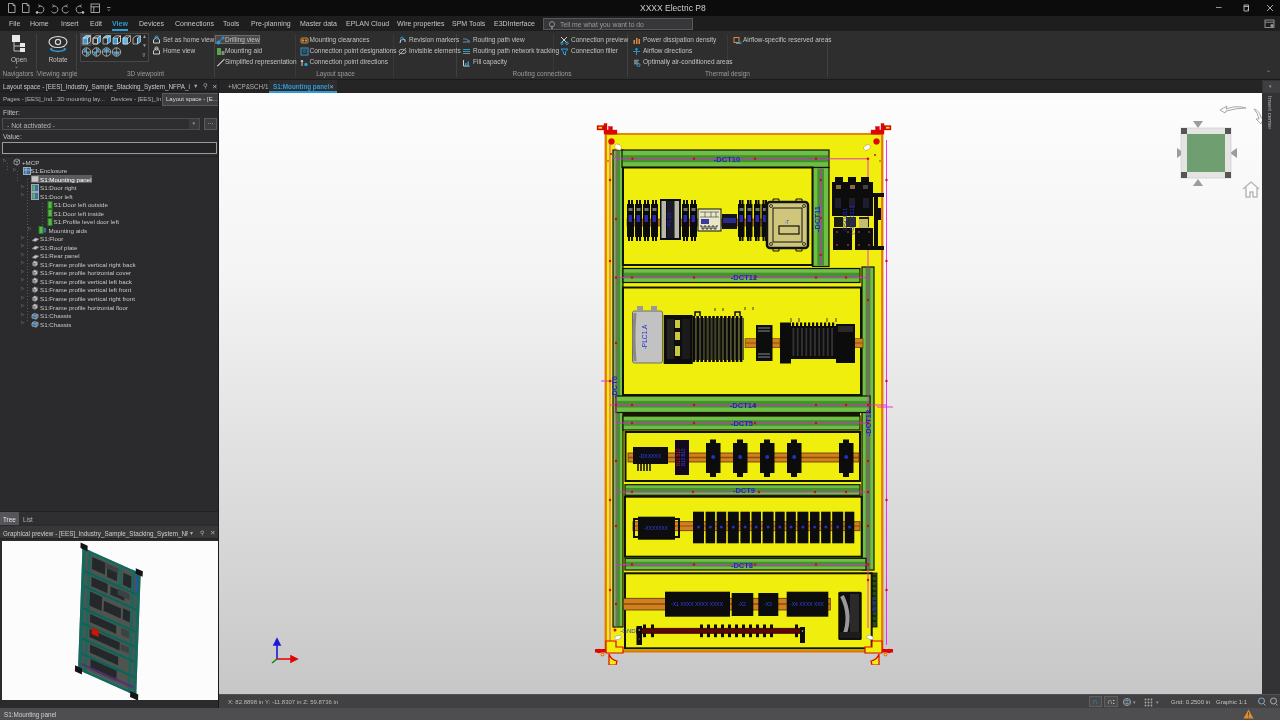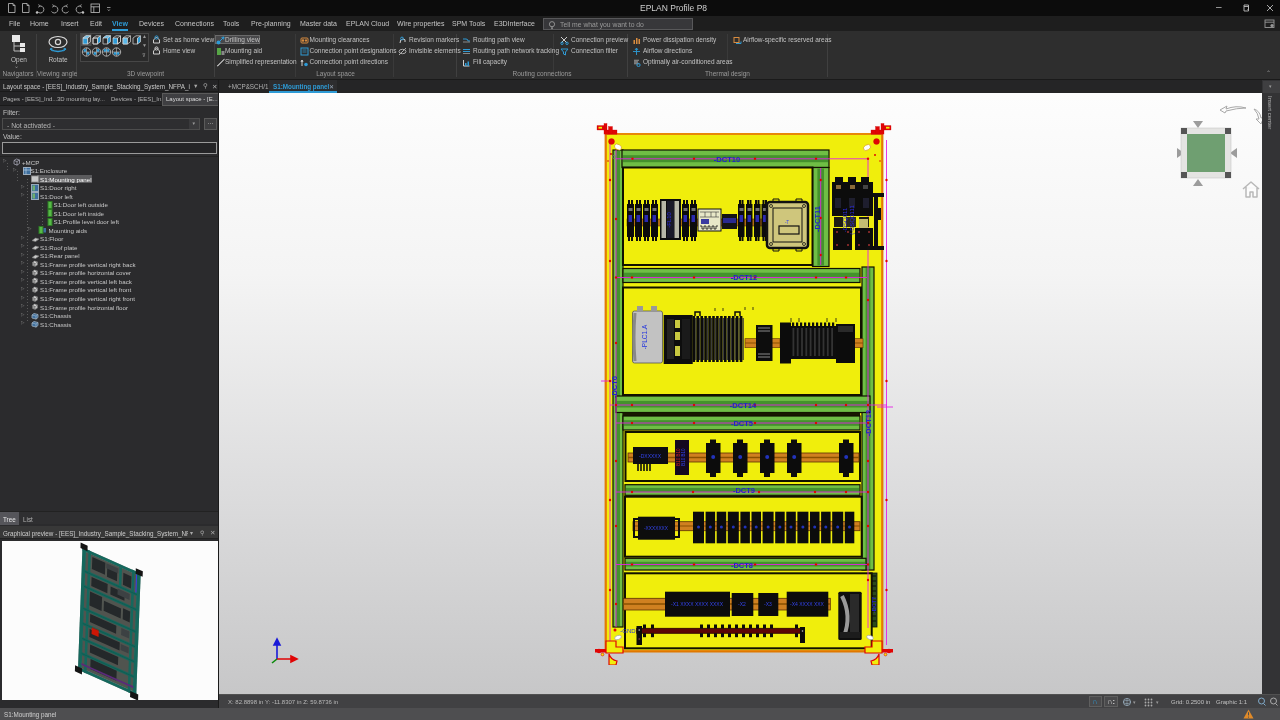--- a/index.html
+++ b/index.html
@@ -21,21 +21,21 @@
 <path d="M59.5 4 a3.5 3.5 0 1 0 3 5.5"></path>
         <path d="M59.5 4 l2.2 -1.4 M59.5 4 l2.4 1.2" stroke-width="0.7"></path>
 <path d="M73.5 4 a3.5 3.5 0 1 0 3 5.5"></path>
         <path d="M73.5 4 l2.2 -1.4 M73.5 4 l2.4 1.2" stroke-width="0.7"></path>
         <circle cx="77" cy="10.5" r="1.2" fill="#c0c0c0" stroke="none"></circle>
 <rect x="85" y="2" width="8.5" height="8.5"></rect>
         <path d="M85 4.8 h8.5 M87.8 4.8 v5.7"></path>
 <path d="M101 5.5 h3.5 M101.8 7.5 l1 1.2 1 -1.2" stroke-width="0.7"></path>
 </g>
     </svg>
-<div class="ab tx" style="left:640px;top:3px;font-size:8.5px;color:#cfcfcf;">EPLAN Profile P8</div>
+<div class="ab tx" style="left:640px;top:3px;font-size:8.5px;color:#cfcfcf;">XXXX Electric P8</div>
 <div class="ab tx" style="left:1216px;top:1px;font-size:10px;color:#bbb;">–</div>
 <svg class="ab" style="left:1242px;top:4px" width="8" height="8" viewBox="0 0 8 8">
       <path d="M2 2.5 h4.5 v4.5 h-4.5 z M2 2.5 v-1.5 h4.5 v4.5 h-1" stroke="#bbb" fill="none" stroke-width="0.9"></path>
     </svg>
 <svg class="ab" style="left:1266px;top:4px" width="8" height="8" viewBox="0 0 8 8">
       <path d="M1 1 l6 6 M7 1 l-6 6" stroke="#bbb" stroke-width="0.9"></path>
     </svg>
 </div>
 
 <div class="ab" id="menubar" style="left:0;top:16px;width:1280px;height:15px;background:#1e1e1e;">

